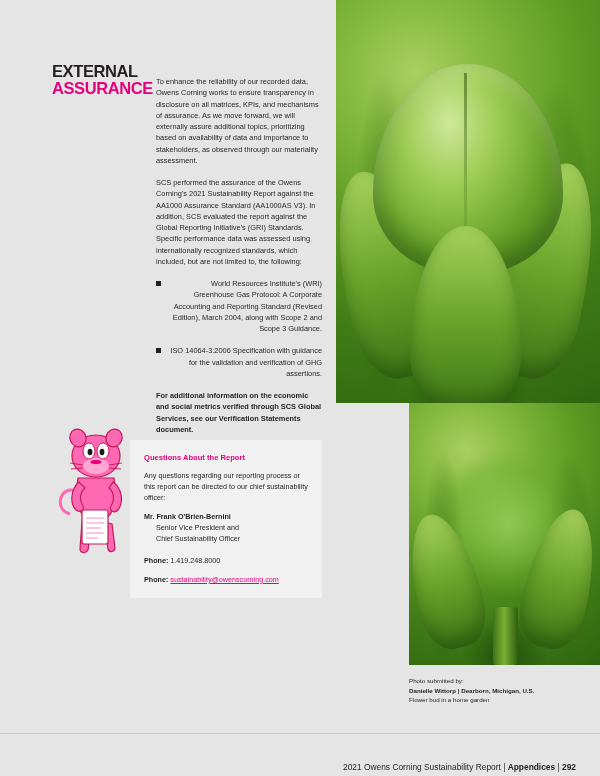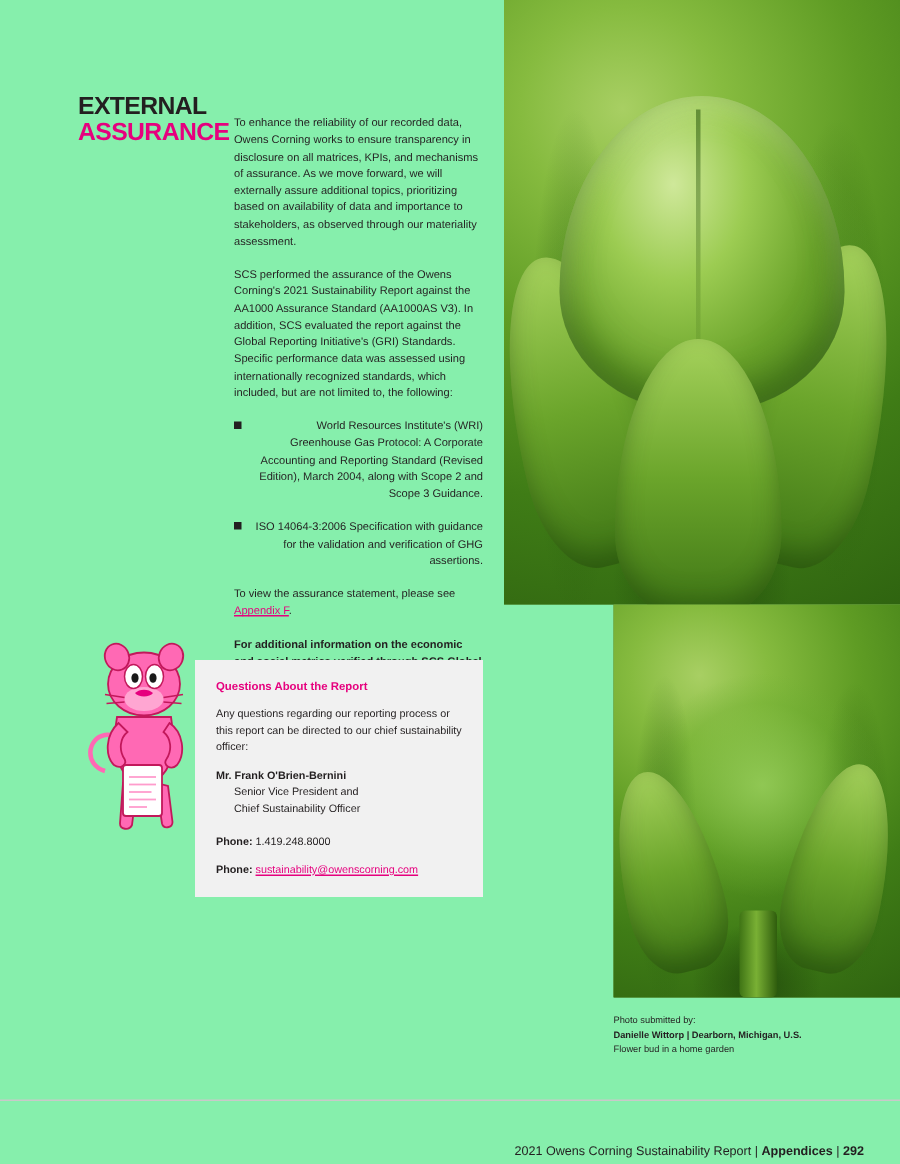--- a/index.html
+++ b/index.html
@@ -7,21 +7,21 @@
     margin: 0; padding: 0;
     width: 600px; height: 776px;
     background: #ffffff;
     font-family: "Liberation Sans", sans-serif;
     color: #231f20;
     overflow: hidden;
   }
   .page {
     position: relative;
     width: 600px; height: 776px;
-    background: #86efac;
+    background: #e5e5e5;
   }
 
   
   .photo-main {
     position: absolute;
     left: 336px; top: 0px;
     width: 264px; height: 403px;
     overflow: hidden;
     background: #4a7b1e;
   }
@@ -234,21 +234,20 @@
       <li>
         <span class="sq"></span>
         <span>World Resources Institute's (WRI) Greenhouse Gas Protocol: A Corporate Accounting and Reporting Standard (Revised Edition), March 2004, along with Scope 2 and Scope 3 Guidance.</span>
       </li>
       <li>
         <span class="sq"></span>
         <span>ISO 14064-3:2006 Specification with guidance for the validation and verification of GHG assertions.</span>
       </li>
     </ul>
 
-    <p><span>To view the assurance statement, please see </span><a class="link" href="#">Appendix F</a><span>.</span></p>
 
     <p class="bold-note">For additional information on the economic and social metrics verified through SCS Global Services, see our Verification Statements document.</p>
   </div>
 
   <div class="panther">
     <svg width="86" height="140" viewBox="0 0 86 140" xmlns="http://www.w3.org/2000/svg">
       <g fill="#ff69b4" stroke="#c2185b" stroke-width="1.2">
 
         <path d="M18 96 C4 92 6 74 18 72 C26 71 28 78 24 81" fill="none" stroke="#ff69b4" stroke-width="3"></path>
 

